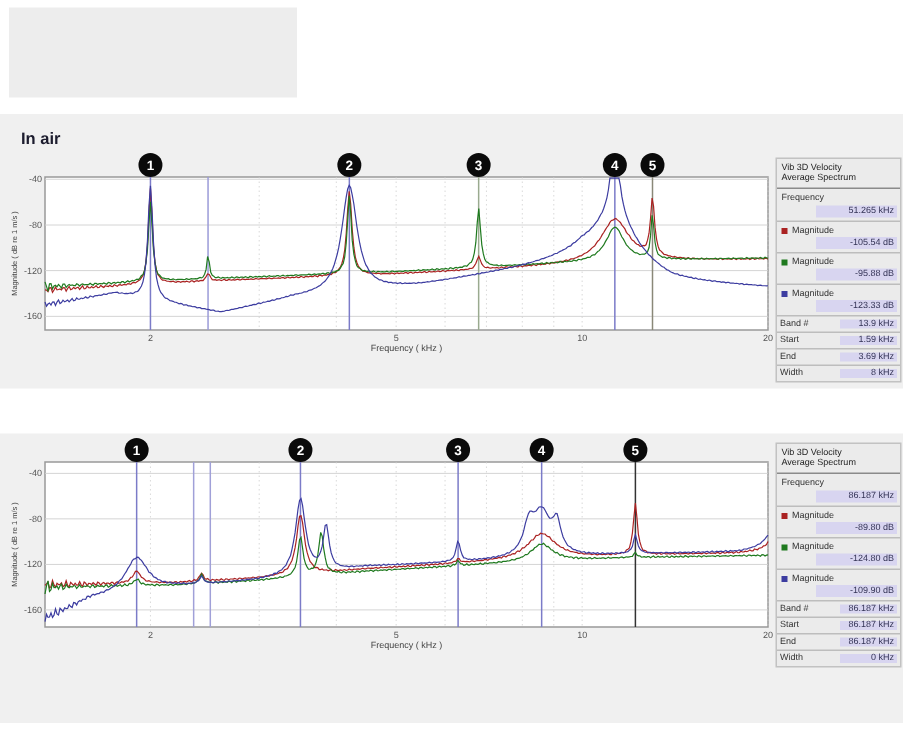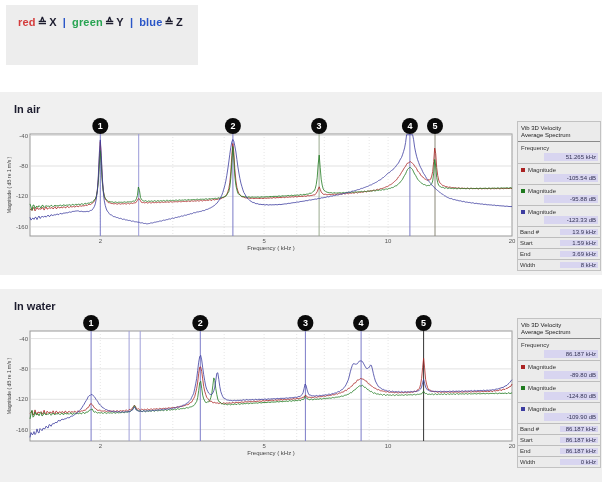--- a/index.html
+++ b/index.html
@@ -7,42 +7,39 @@
        font-family:"Liberation Sans",sans-serif;overflow:hidden;}
   .color-box{position:absolute;left:6px;top:5px;width:192px;height:60px;background:#ededed;}
   .cc-title{font-size:11px;font-weight:bold;color:#1c1c2e;padding:9px 0 0 12px;}
   .cc-row{font-size:11px;font-weight:bold;color:#1c1c2e;padding:11px 0 0 12px;letter-spacing:0.2px;}
   .cc-red{color:#d43c3c;}
   .cc-green{color:#28a452;}
   .cc-blue{color:#2a56c8;}
   .cc-sep{color:#2a56c8;padding:0 6px;font-weight:bold;}
   .cc-sym{padding:0 2px;}
   .section{position:absolute;left:0;width:602px;background:#f0f0f0;}
-  #sec-air{top:92px;height:183px;}
+  #sec-air{top:76px;height:183px;}
   #sec-water{top:289px;height:193px;}
   .sec-title{font-size:11px;font-weight:bold;color:#1c1c2e;padding:11px 0 0 14px;}
   .chart-row{display:flex;align-items:flex-start;padding-left:4px;margin-top:3px;}
   svg{display:block;}
   .info-panel{width:84px;background:#ebebeb;border:1px solid #c2c2c2;margin-left:1px;margin-top:3px;box-sizing:border-box;}
   .ip-t{font-size:6px;color:#222;padding:3px 3px 0;}
   .ip-sub{padding:1px 3px 3px;border-bottom:1px solid #8a8a8a;}
   .ip-lab{font-size:6px;color:#333;padding:3px 3px 1px;}
   .ip-val{font-size:6px;color:#333355;text-align:right;background:#d8d5f0;margin:1px 2px 2px 26px;padding:1px 2px;}
   .ip-mag{display:flex;align-items:center;gap:3px;font-size:6px;color:#333;padding:3px 3px 0;border-top:1px solid #bdbdbd;}
   .mag-sq{width:4px;height:4px;display:inline-block;}
   .ip-kv{display:flex;justify-content:space-between;align-items:center;font-size:6px;color:#333;border-top:1px solid #bdbdbd;padding:2px 2px;}
   .ip-kv .v{background:#d8d5f0;color:#333355;padding:0 2px;min-width:34px;text-align:right;}
 </style>
 </head>
 <body>
 
 <div class="color-box">
-  <div class="cc-row">
-    <span class="cc-red">red</span><span class="cc-sym">≙</span><span>X</span><span class="cc-sep">|</span><span class="cc-green">green</span><span class="cc-sym">≙</span><span>Y</span><span class="cc-sep">|</span><span class="cc-blue">blue</span><span class="cc-sym">≙</span><span>Z</span>
-  </div>
 </div>
 
 <div class="section" id="sec-air">
   <div class="sec-title">In air</div>
   <div class="chart-row">
     <svg width="512" height="134">
         <rect x="26" y="16" width="482" height="102" fill="#ffffff" stroke="#999" stroke-width="1"></rect>
         <line x1="26" y1="17.5" x2="508" y2="17.5" stroke="#cfcfcf" stroke-width="0.6"></line>
         <text x="24" y="19.5" font-size="6" fill="#555" text-anchor="end">-40</text>
         <line x1="26" y1="48.0" x2="508" y2="48.0" stroke="#cfcfcf" stroke-width="0.6"></line>
@@ -121,21 +118,20 @@
         </div>
       <div class="ip-kv">
           <span>Width</span>
           <span class="v">8 kHz</span>
         </div>
     </div>
   </div>
 </div>
 
 <div class="section" id="sec-water">
-  <div class="sec-title">In water</div>
   <div class="chart-row">
     <svg width="512" height="142">
         <rect x="26" y="16" width="482" height="110" fill="#ffffff" stroke="#999" stroke-width="1"></rect>
         <line x1="26" y1="23.6" x2="508" y2="23.6" stroke="#cfcfcf" stroke-width="0.6"></line>
         <text x="24" y="25.6" font-size="6" fill="#555" text-anchor="end">-40</text>
         <line x1="26" y1="53.9" x2="508" y2="53.9" stroke="#cfcfcf" stroke-width="0.6"></line>
         <text x="24" y="55.9" font-size="6" fill="#555" text-anchor="end">-80</text>
         <line x1="26" y1="84.3" x2="508" y2="84.3" stroke="#cfcfcf" stroke-width="0.6"></line>
         <text x="24" y="86.3" font-size="6" fill="#555" text-anchor="end">-120</text>
         <line x1="26" y1="114.6" x2="508" y2="114.6" stroke="#cfcfcf" stroke-width="0.6"></line>

